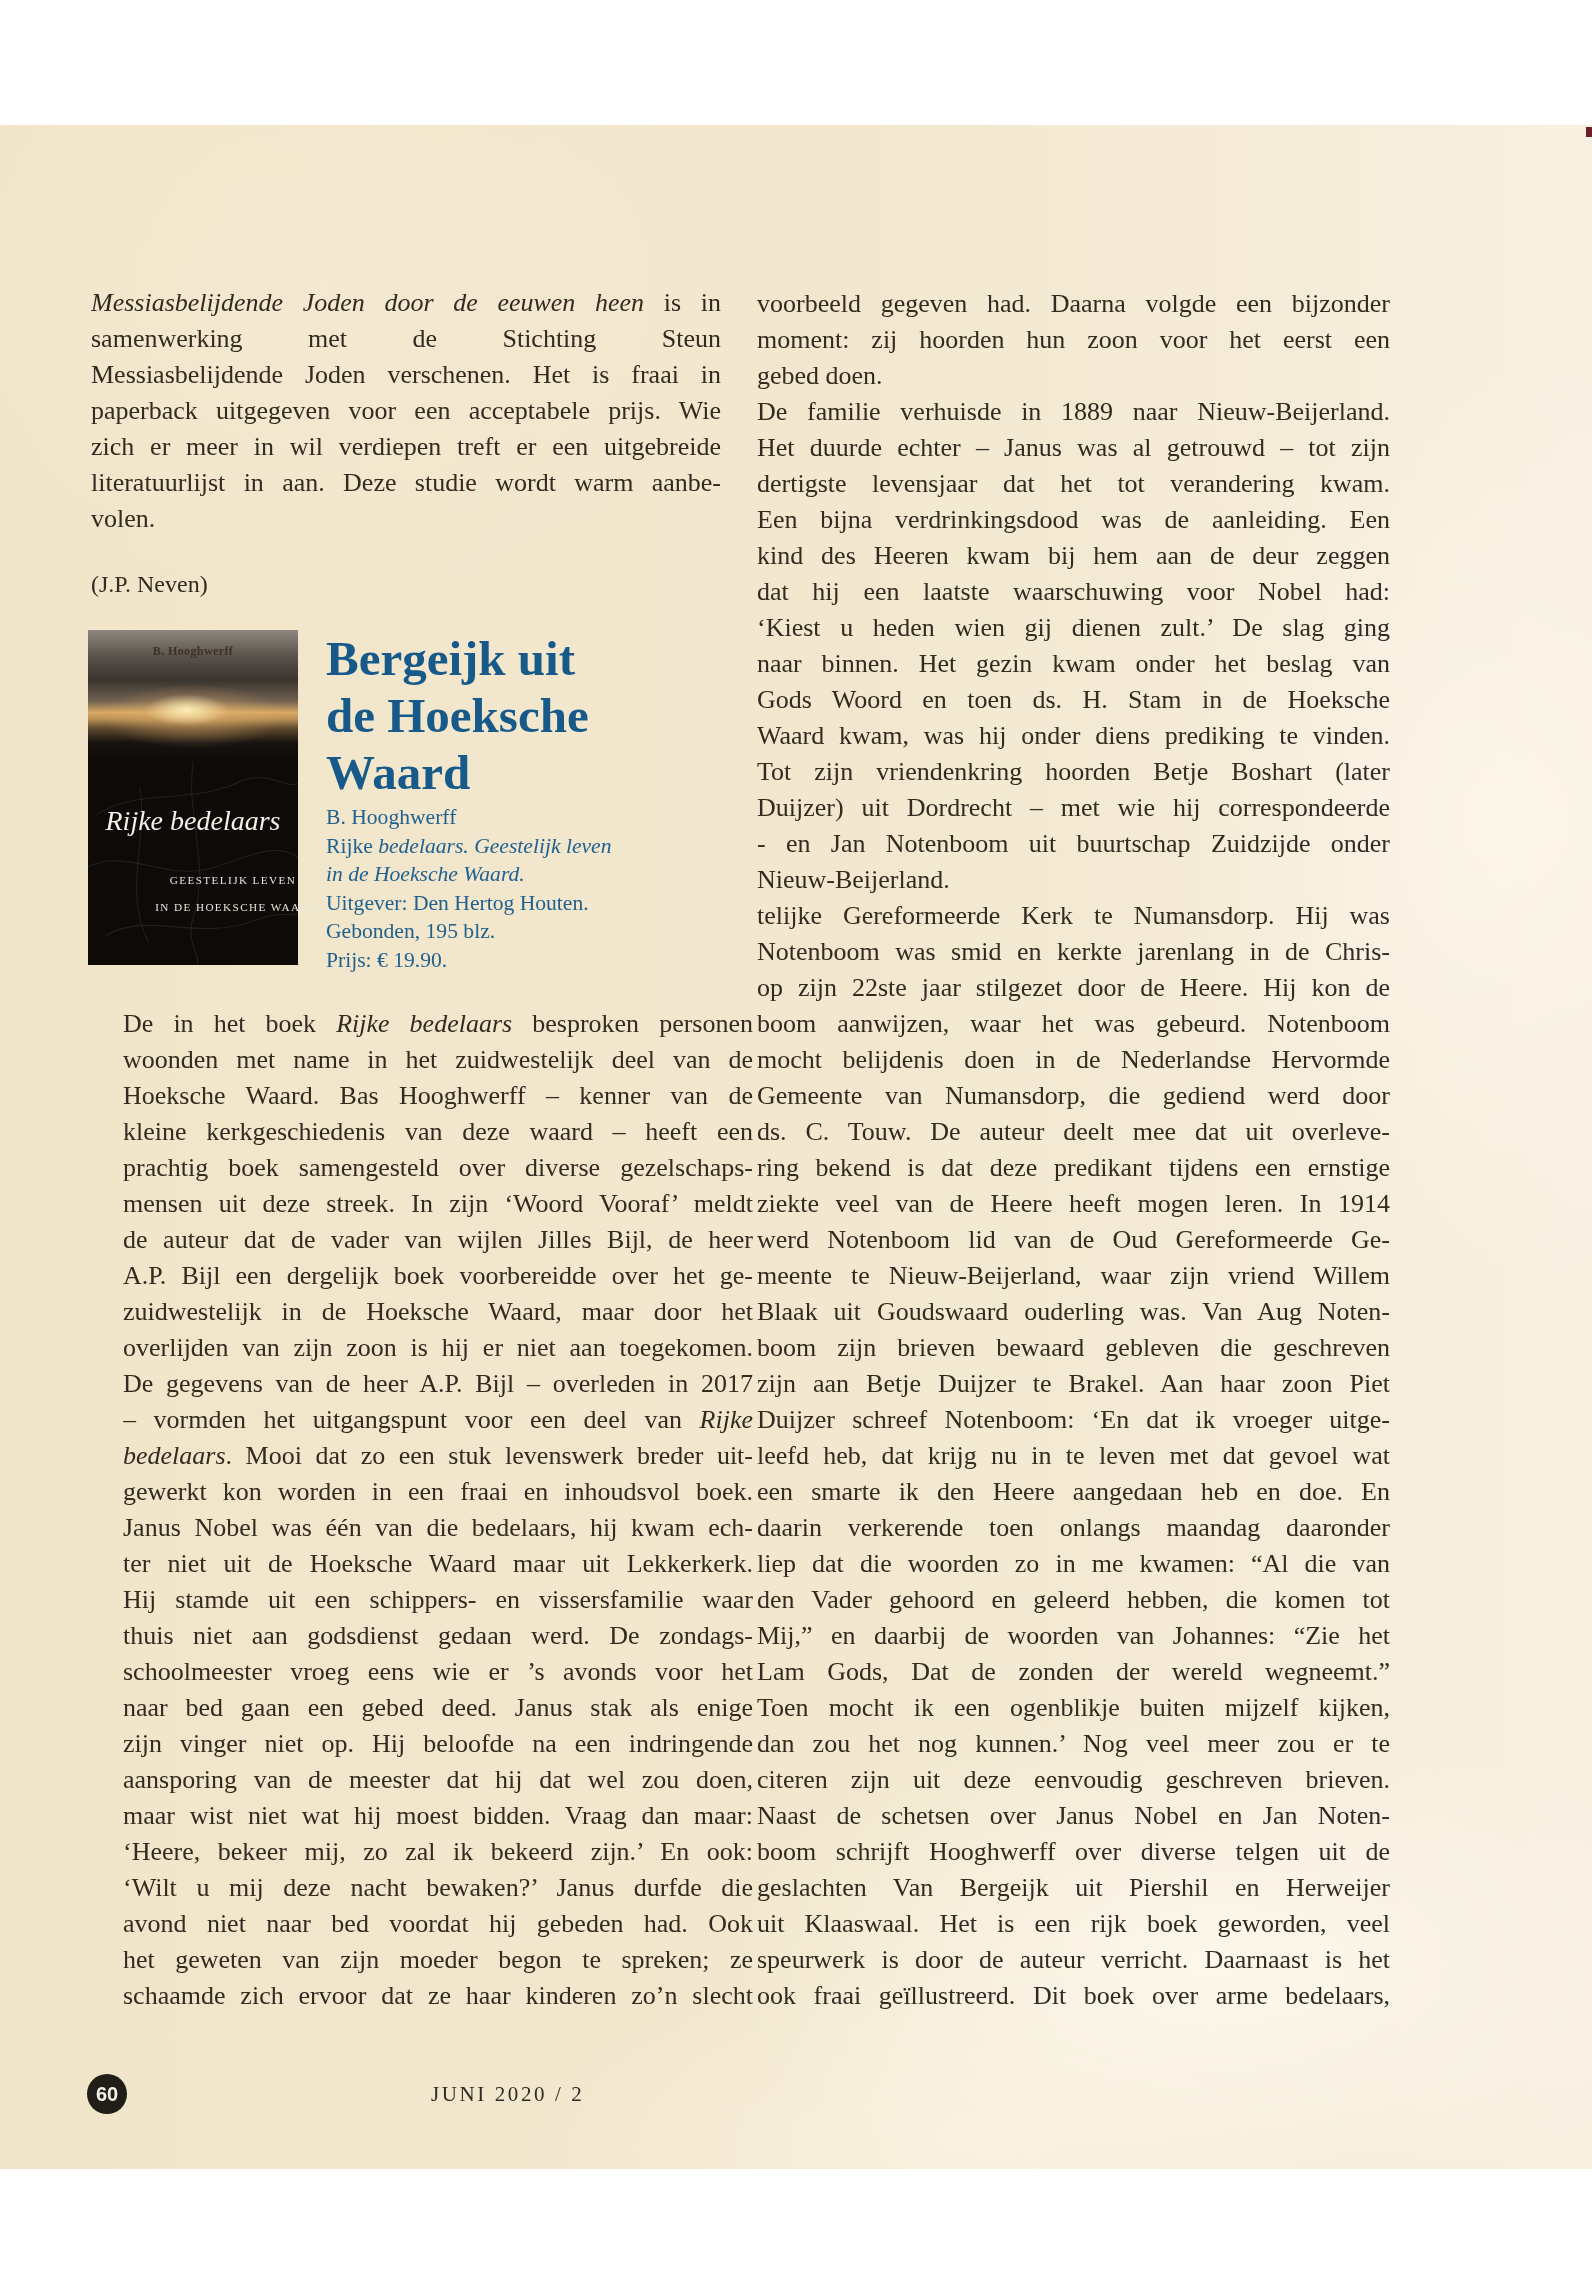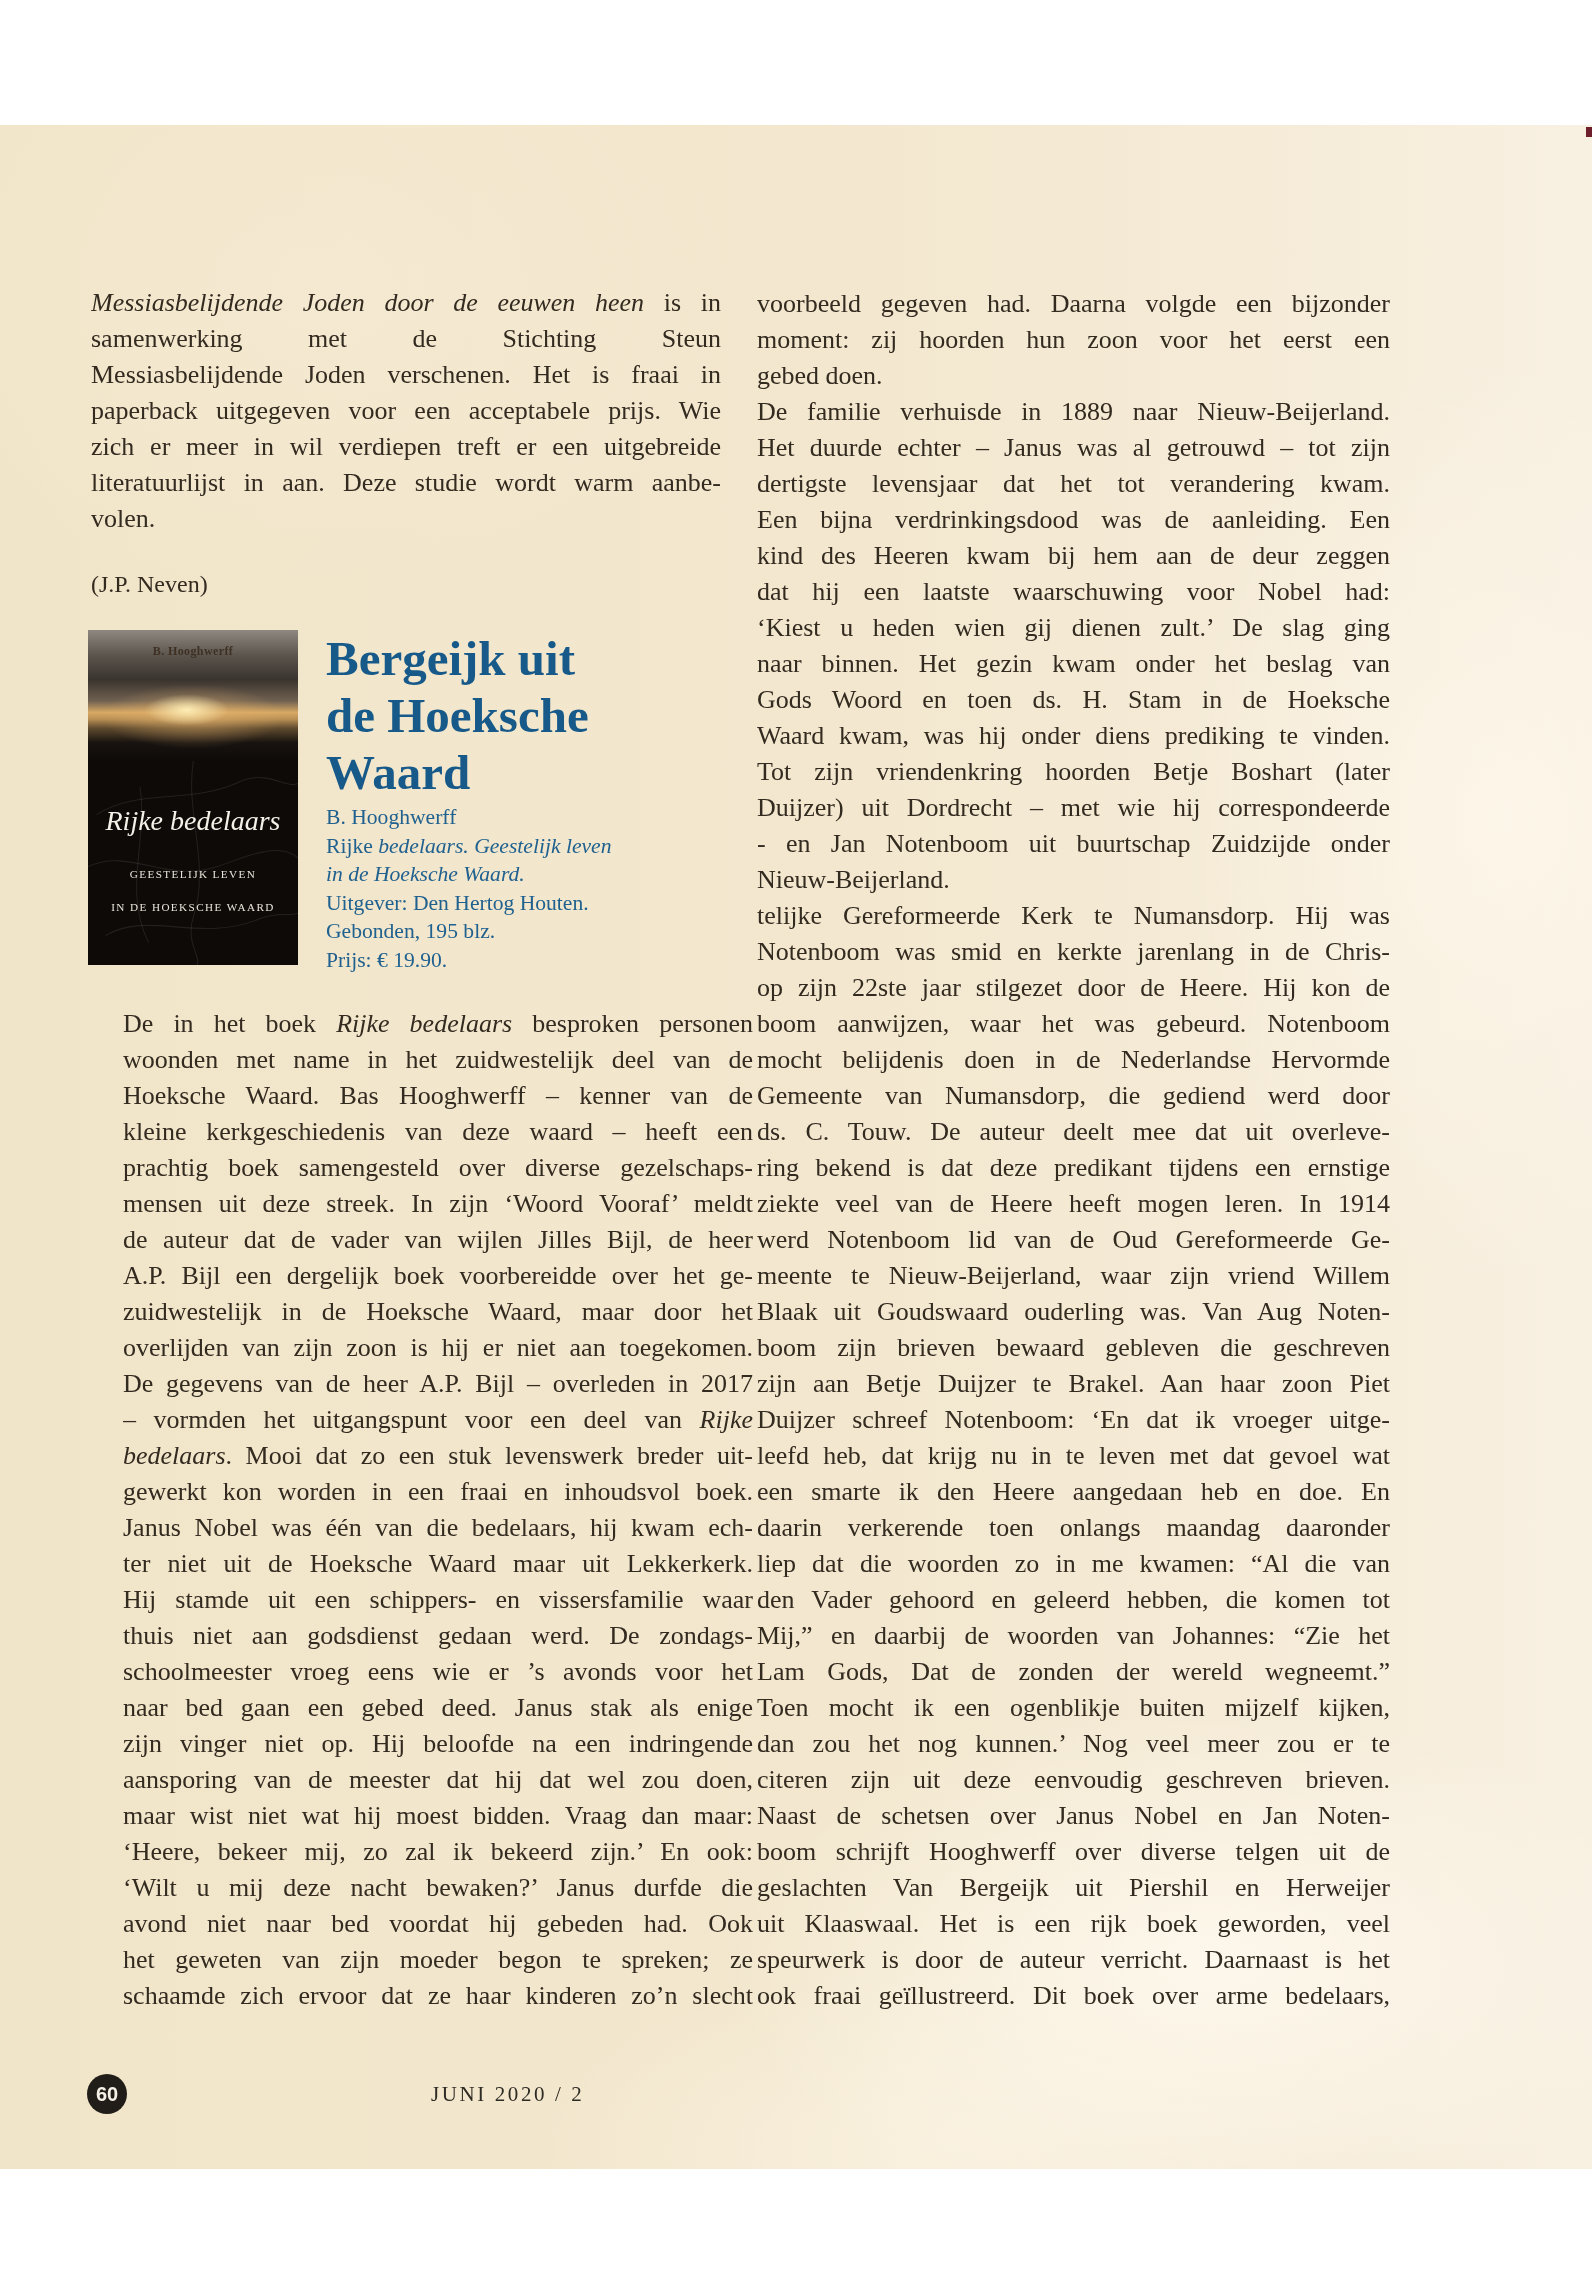--- a/index.html
+++ b/index.html
@@ -31,22 +31,22 @@
       radial-gradient(ellipse 60px 22.4px at 47% 61%, rgba(255,240,185,0.95), rgba(255,240,185,0) 70%),
       radial-gradient(ellipse 121px 43px at 50% 66%, rgba(230,180,110,0.55), rgba(230,180,110,0) 75%),
       linear-gradient(180deg,#8e8880 0%,#5a534c 20%,#3a342e 38%,#6f6050 54%,#d8a964 63%,#b98f54 68%,#5f4a2e 75%,#181310 86%,#0d0a08 100%);
   }
   .cover-author{position:absolute;left:0;top:14px;width:100%;text-align:center;
     color:#3e3124;font-weight:bold;font-size:12px;letter-spacing:0.4px;}
   .cover-title{position:absolute;left:0;top:175px;width:100%;text-align:center;
     color:#f4f1e8;font-size:28px;font-style:italic;}
   .cover-sub{position:absolute;left:0;width:100%;text-align:center;color:#eae6db;
     font-size:11.2px;letter-spacing:1.4px;text-transform:uppercase;}
-  .cover-sub.l1{top:238px;}
-  .cover-sub.l2{top:271px;}
+  .cover-sub.l1{top:244px;padding-left:40px;}
+  .cover-sub.l2{top:271px;padding-left:44px;}
   .cover-map{position:absolute;left:0;top:131px;}
   .heading{position:absolute;left:326px;top:505px;width:397px;
     color:#175a8a;font-weight:bold;font-size:49px;line-height:57px;}
   .details{position:absolute;left:326px;top:678px;width:397px;
     color:#20618f;font-size:21.6px;line-height:28.5px;}
   
   .page-badge{position:absolute;left:87px;top:1949px;width:40px;height:40px;border-radius:50%;
     background:#211d19;color:#f6f1e6;font-family:"Liberation Sans",sans-serif;font-weight:bold;
     font-size:20px;display:flex;align-items:center;justify-content:center;}
   .issue{position:absolute;left:431px;top:1952px;color:#2e2a24;font-size:21px;

